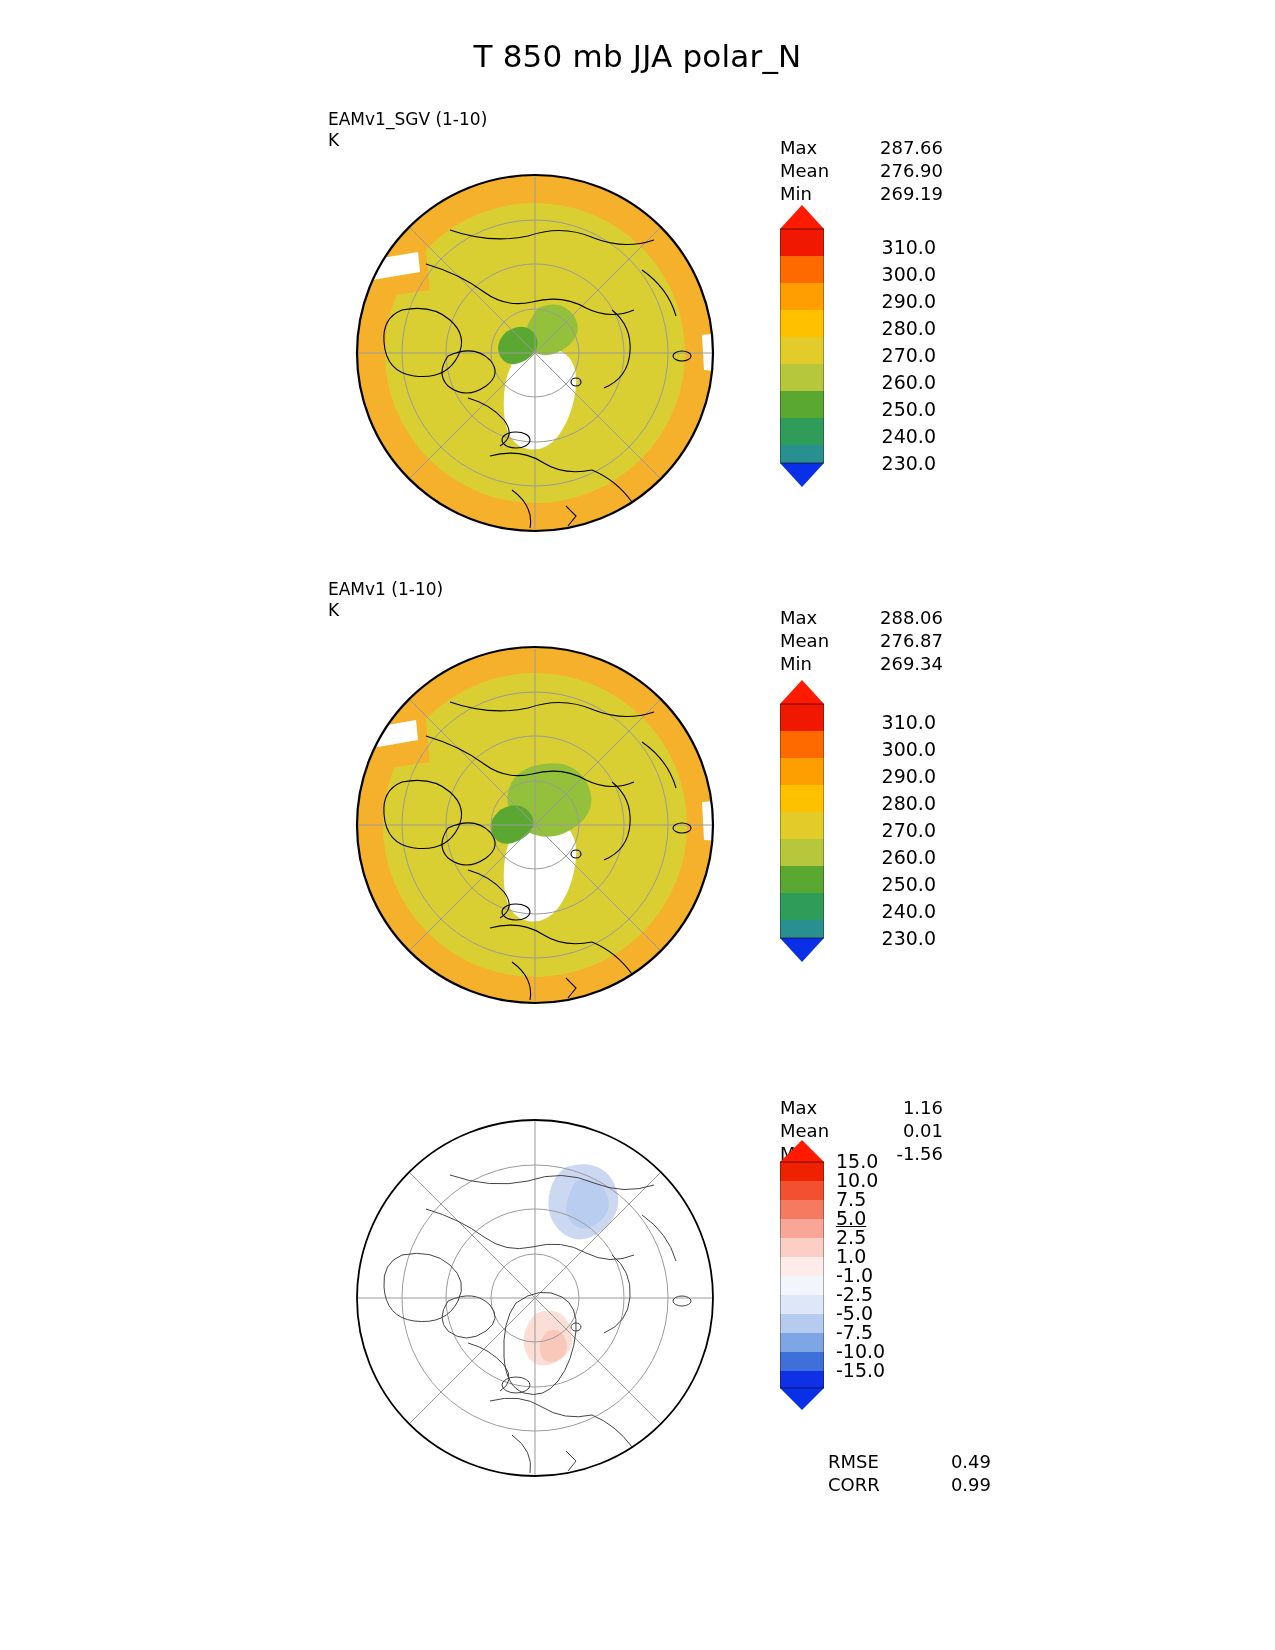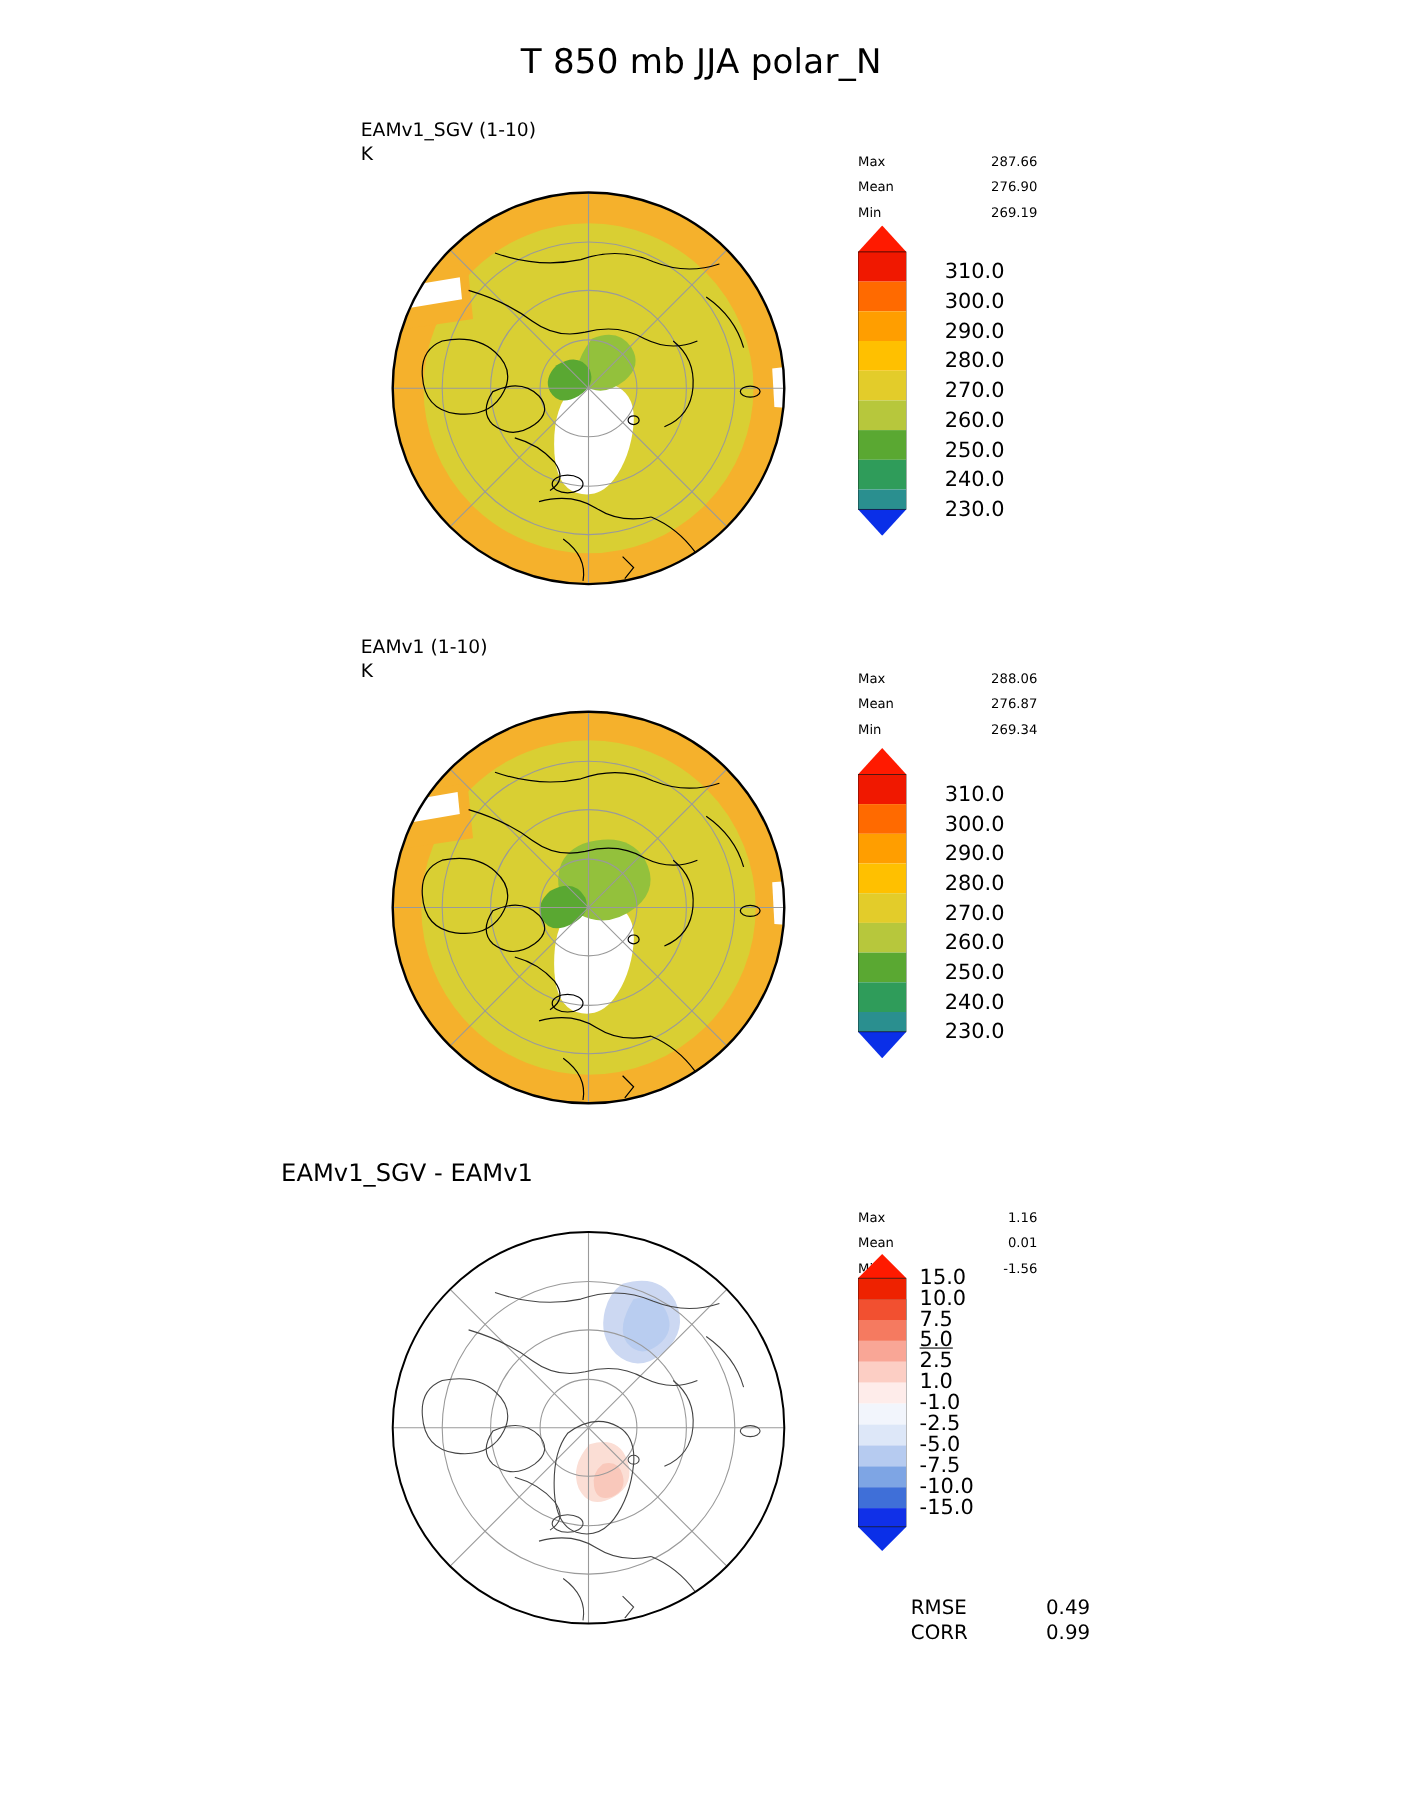--- a/index.html
+++ b/index.html
@@ -50,21 +50,21 @@
   }
   .units {
     position: absolute;
     left: 328px;
     font-size: 17px;
   }
 
   
   .stats {
     position: absolute;
-    font-size: 12px;
+    font-size: 18px;
     line-height: 23px;
   }
   .stats .row {
     display: block;
     white-space: pre;
   }
   .stats .k { display: inline-block; width: 68px; }
   .stats .v { display: inline-block; width: 95px; text-align: right; }
 
   
@@ -89,21 +89,21 @@
   .cbar .labels {
     position: absolute;
     left: 56px;
     top: 0;
     width: 100px;
   }
   .cbar .labels div {
     font-size: 19px;
     height: 27px;
     line-height: 27px;
-    text-align: center;
+    text-align: right;
     white-space: pre;
   }
   .cbar.neg .labels div { text-align: left; }
 
   .foot {
     position: absolute;
     font-size: 18px;
     line-height: 23px;
     margin-left: 48px;
   }
@@ -299,21 +299,20 @@
       <div>260.0</div>
       <div>250.0</div>
       <div>240.0</div>
       <div>230.0</div>
     </div>
   </div>
 </div>
 
 <div class="panel panel-3">
 
-  <div class="panel-label centered" style="top:12px;">EAMv1_SGV - EAMv1</div>
 
   <div class="stats" style="left:780px; top:30px;margin-top:21px;">
     <span class="row"><span class="k">Max</span><span class="v">1.16</span></span>
     <span class="row"><span class="k">Mean</span><span class="v">0.01</span></span>
     <span class="row"><span class="k">Min</span><span class="v">-1.56</span></span>
   </div>
 
   <div class="map-wrap" style="left:330px; top:60px;">
     <svg width="410" height="400" viewBox="0 0 410 400">
       <defs>

